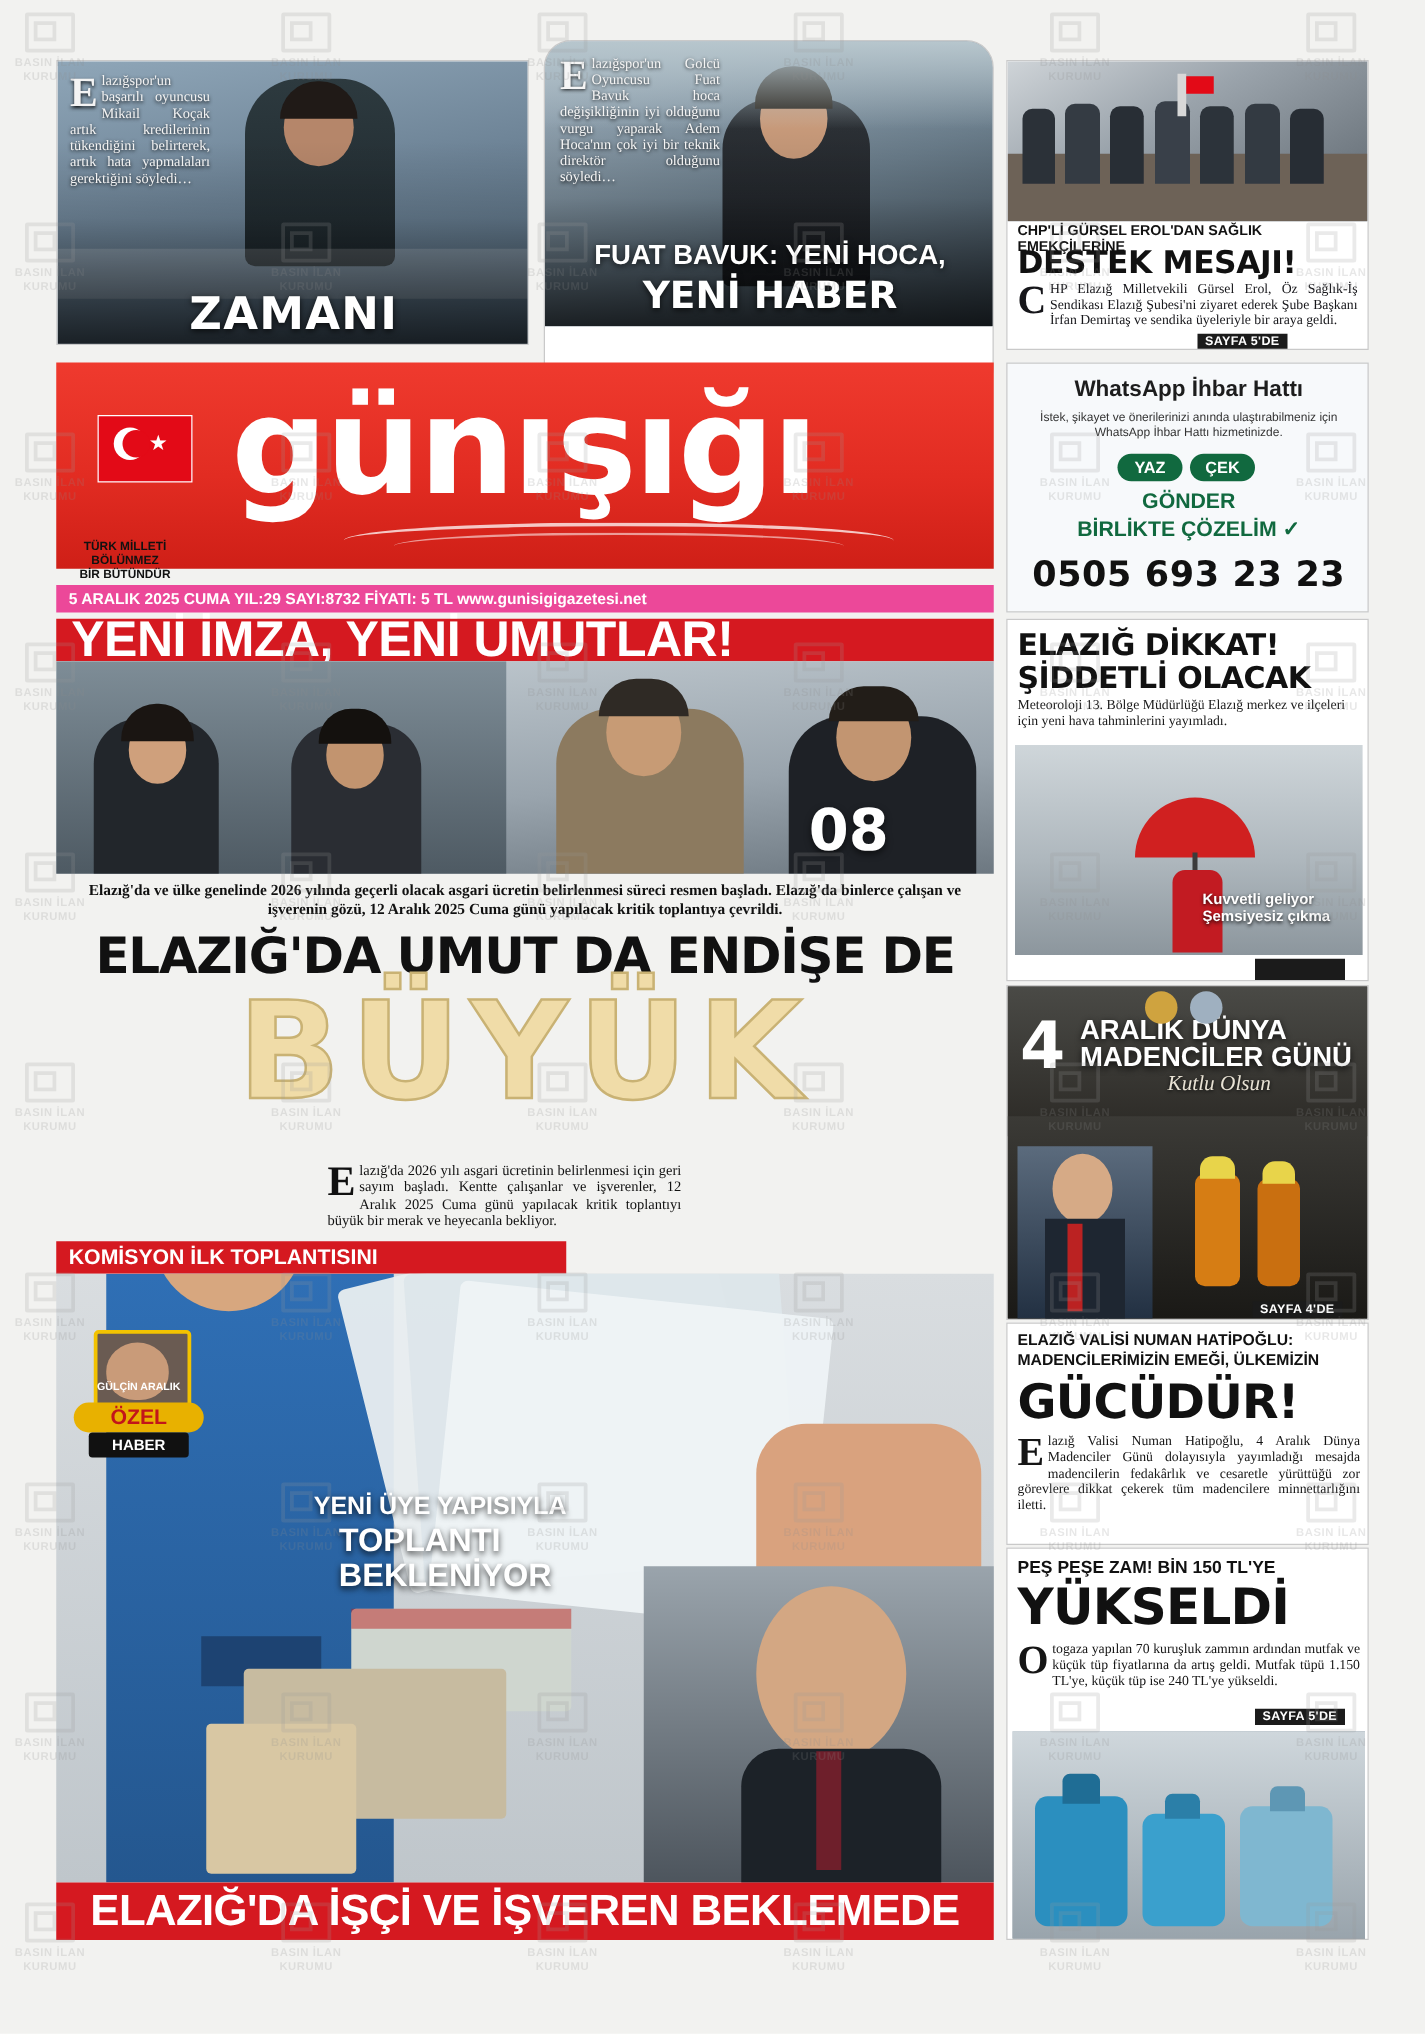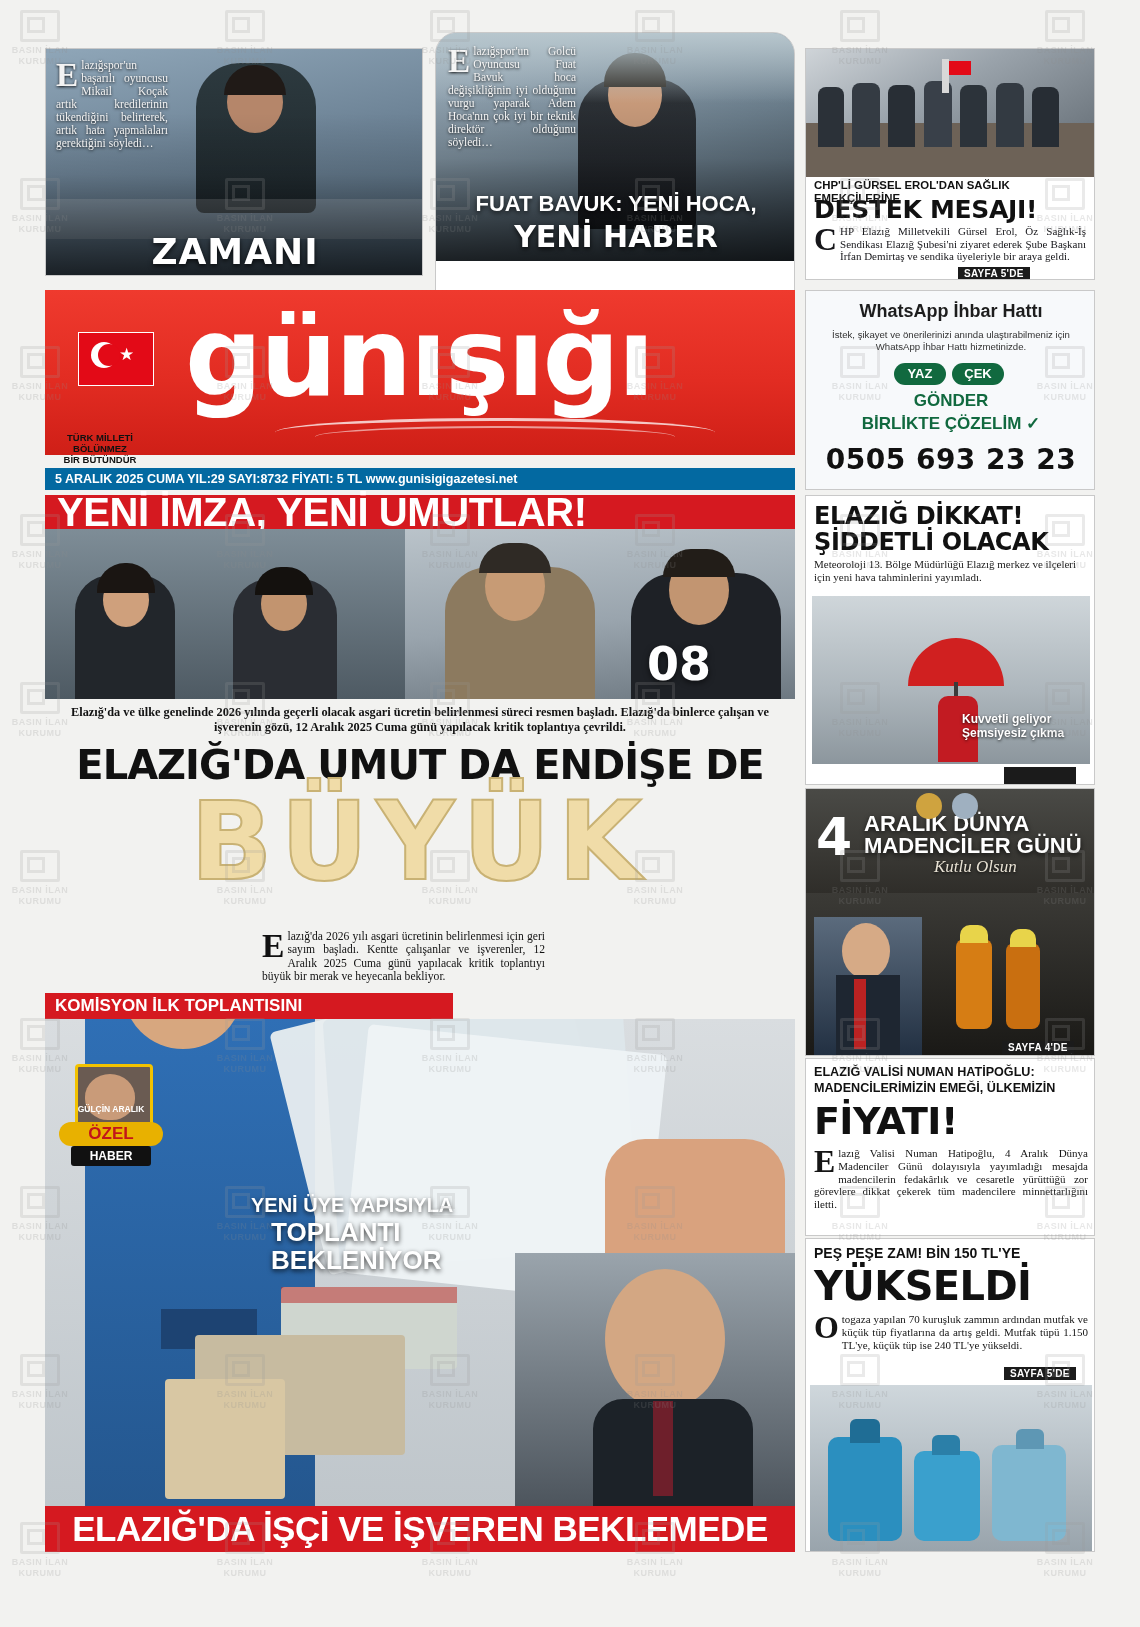--- a/index.html
+++ b/index.html
@@ -64,21 +64,21 @@
     position:absolute;left:12px;top:9px;width:26px;height:26px;border-radius:50%;
     background:#fff;
   }
   .flagbox .moon2{
     position:absolute;left:19px;top:11px;width:22px;height:22px;border-radius:50%;
     background:#e30a17;
   }
   .flagbox .star{
     position:absolute;left:40px;top:15px;color:#fff;font-size:17px;line-height:14px;
   }
-  .infobar{background:#0369a1;color:#fff;font-size:12.5px;font-weight:bold;}
+  .infobar{background:#ec4899;color:#fff;font-size:12.5px;font-weight:bold;}
   .yellowtitle{
     font-family:"DejaVu Sans",sans-serif;font-weight:bold;color:#f0dca8;
     -webkit-text-stroke:2px #c9b274;
   }
   .blk{font-family:"DejaVu Sans",sans-serif;font-weight:bold;color:#111;}
   .redbar{background:#d51920;color:#fff;font-weight:bold;}
   .greenblk{background:#11693f;}
   .small{font-family:"Liberation Serif",serif;}
 </style>
 </head>
@@ -277,21 +277,21 @@
       <div style="position:absolute;left:146px;top:4px;width:26px;height:26px;border-radius:50%;background:#9fb0c0;"></div>
     </div>
     <div class="cap" style="left:196px;top:248px;">
       <span class="sayfa" style="font-size:10px;padding:1px 6px;">SAYFA 4'DE</span>
     </div>
   </div>
 
   <div class="panel" style="left:805px;top:1058px;width:290px;height:178px;">
     <div class="cap" style="left:8px;top:6px;width:276px;font-size:12.6px;font-weight:bold;color:#111;">ELAZIĞ VALİSİ NUMAN HATİPOĞLU:</div>
     <div class="cap" style="left:8px;top:22px;width:276px;font-size:12.6px;font-weight:bold;color:#111;">MADENCİLERİMİZİN EMEĞİ, ÜLKEMİZİN</div>
-    <div class="cap blk" style="left:8px;top:40px;width:276px;font-size:38px;letter-spacing:-.6px;">FİYATI!</div>
+    <div class="cap blk" style="left:8px;top:40px;width:276px;font-size:38px;letter-spacing:-.6px;">GÜCÜDÜR!</div>
     <div class="cap dc" style="left:8px;top:88px;width:274px;font-size:11px;line-height:12.8px;color:#151515;">Elazığ Valisi Numan Hatipoğlu, 4 Aralık Dünya Madenciler Günü dolayısıyla yayımladığı mesajda madencilerin fedakârlık ve cesaretle yürüttüğü zor görevlere dikkat çekerek tüm madencilere minnettarlığını iletti.</div>
   </div>
 
   <div class="panel" style="left:805px;top:1238px;width:290px;height:314px;">
     <div class="cap" style="left:8px;top:6px;width:276px;font-size:14px;font-weight:bold;color:#111;">PEŞ PEŞE ZAM! BİN 150 TL'YE</div>
     <div class="cap blk" style="left:8px;top:24px;width:276px;font-size:40px;letter-spacing:-.6px;">YÜKSELDİ</div>
     <div class="cap dc" style="left:8px;top:74px;width:274px;font-size:11px;line-height:12.8px;color:#151515;">Otogaza yapılan 70 kuruşluk zammın ardından mutfak ve küçük tüp fiyatlarına da artış geldi. Mutfak tüpü 1.150 TL'ye, küçük tüp ise 240 TL'ye yükseldi.</div>
     <div class="cap" style="left:198px;top:124px;">
       <span class="sayfa" style="font-size:10px;padding:1px 6px;">SAYFA 5'DE</span>
     </div>

